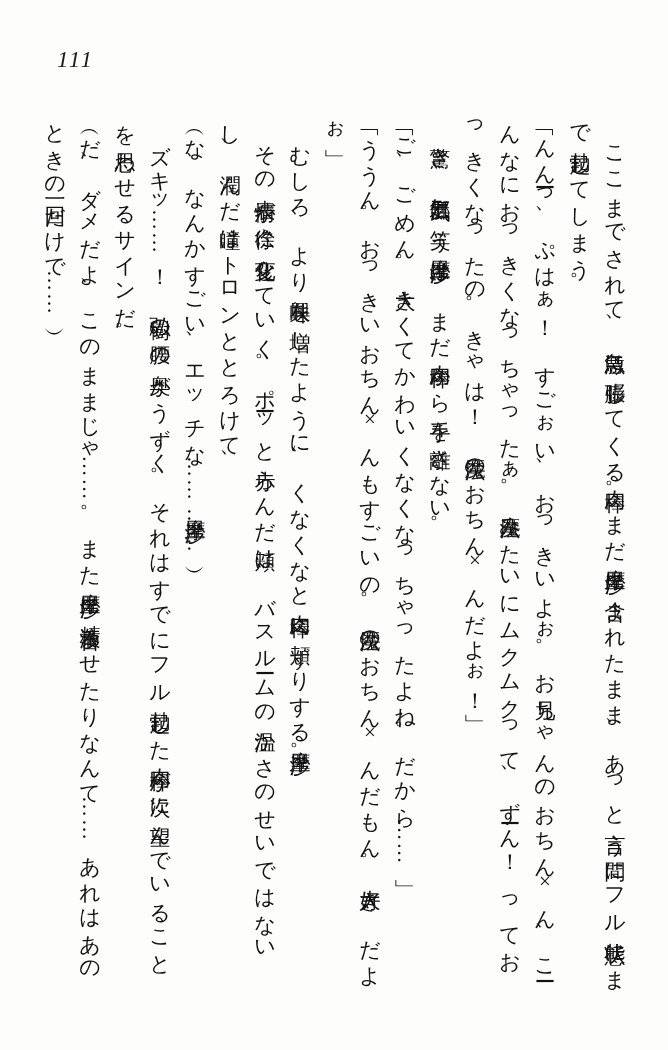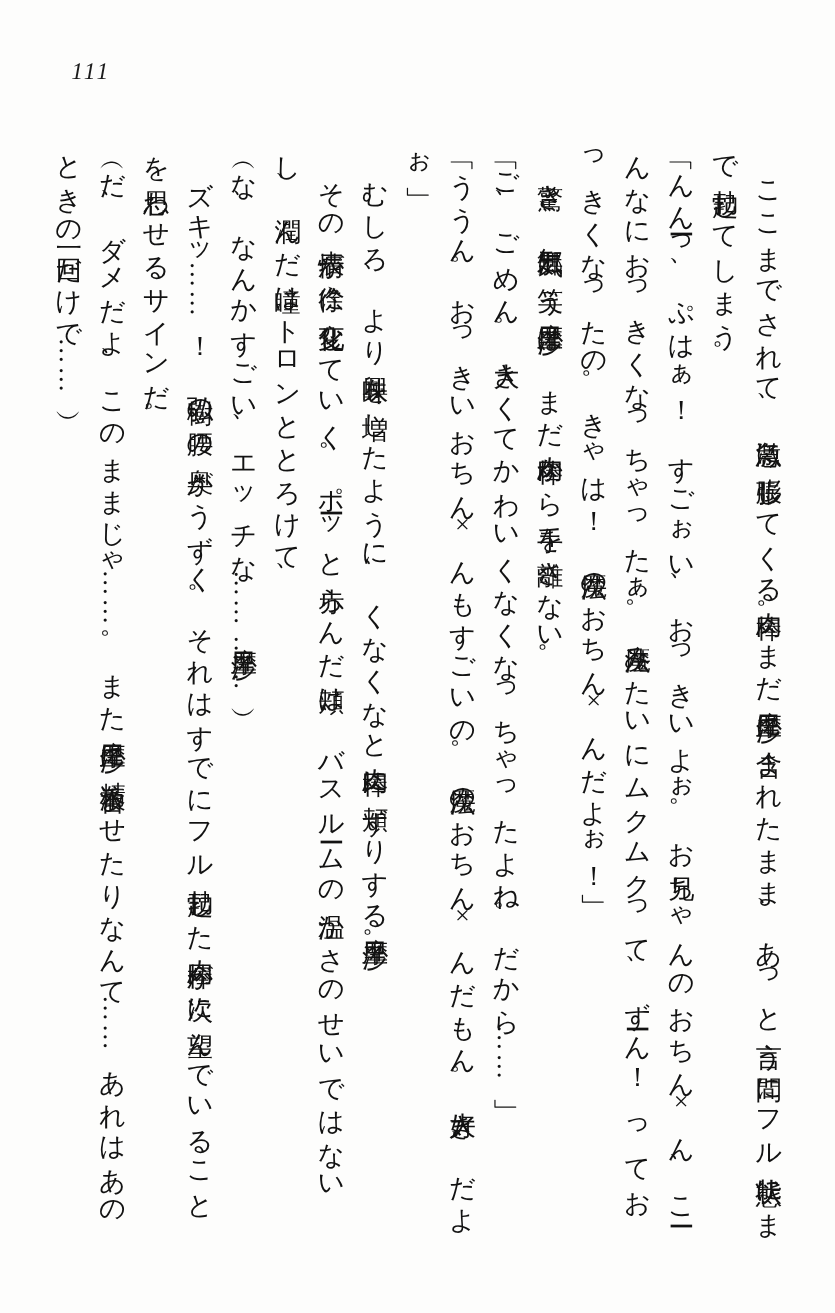--- a/index.html
+++ b/index.html
@@ -13,21 +13,21 @@
     height: 1050px;
     background: #fdfdfc;
     overflow: hidden;
     font-family: "Liberation Serif", "DejaVu Serif", serif;
     color: #141414;
   }
   .page-number {
     position: absolute;
     top: 47px;
     left: 57px;
-    font-size: 19px;
+    font-size: 23px;
     font-style: italic;
     letter-spacing: 2px;
     color: #1c1c1c;
   }
   .text-area {
     position: absolute;
     top: 110px;
     right: 36px;
     height: 878px;
     writing-mode: vertical-rl;

